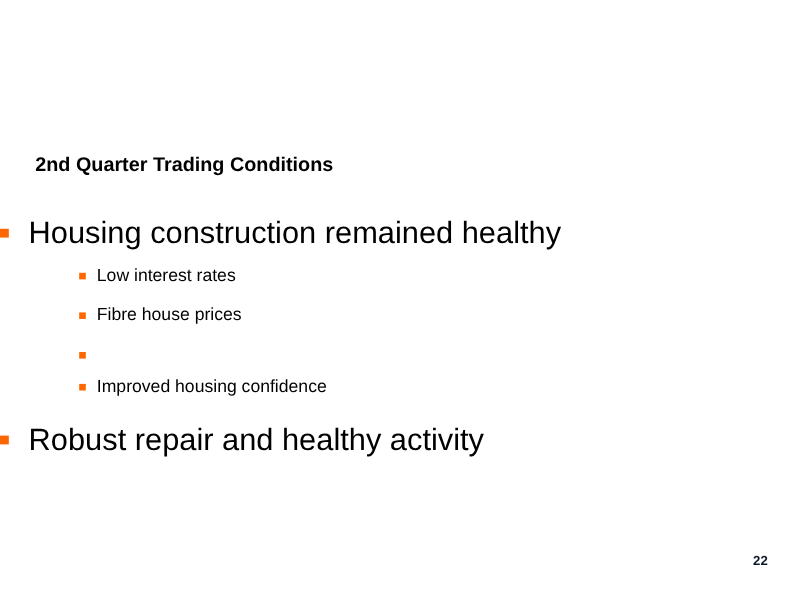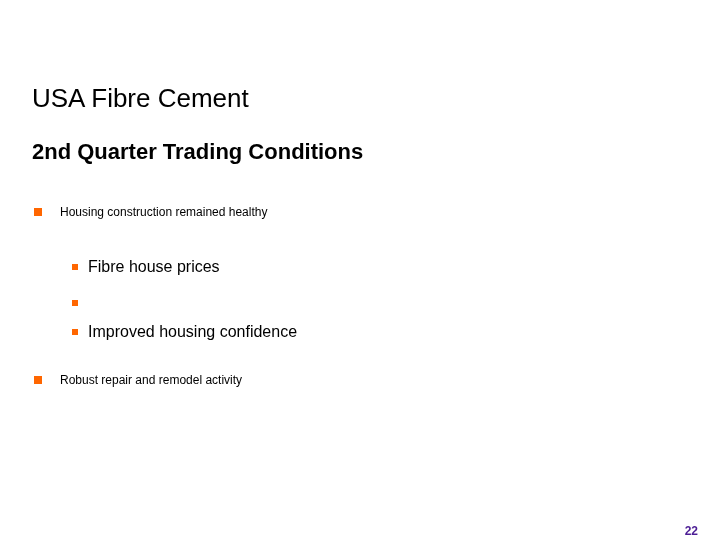--- a/index.html
+++ b/index.html
@@ -25,41 +25,40 @@
     font-weight: 400;
     color: #000000;
     letter-spacing: 0px;
     line-height: 1.1;
     white-space: nowrap;
   }
   .slide-subtitle {
     position: absolute;
     left: 32px;
     top: 140px;
-    font-size: 22px;
+    font-size: 18px;
     font-weight: 700;
     color: #000000;
     line-height: 1.1;
     white-space: nowrap;
   }
   .body-list {
     position: absolute;
     left: 0;
     top: 200px;
     width: 720px;
   }
   .bullet-row {
     position: relative;
     display: flex;
     align-items: flex-start;
     color: #000000;
   }
   .bullet-row.level-1 {
-    padding-left: 34px;
-    font-size: 12px;
+    font-size: 28px;
     font-weight: 400;
     line-height: 24px;
   }
   .bullet-row.level-2 {
     padding-left: 72px;
     font-size: 16px;
     font-weight: 400;
     line-height: 20px;
   }
   .bullet-marker {
@@ -82,44 +81,47 @@
   .bullet-text {
     flex: 1 1 auto;
     white-space: nowrap;
   }
   .spacer-l1 { height: 17px; }
   .spacer-l2 { height: 16px; }
   .spacer-group { height: 26px; }
   .page-number {
     position: absolute;
     right: 22px;
-    bottom: 2px;
+    bottom: 23px;
     font-size: 12px;
     font-weight: 700;
-    color: #4c1d95;
+    color: #0f172a;
   }
 </style>
 </head>
 <body>
 
 <div class="slide">
 
-  <div class="slide-title">USA Fibre Cement</div>
 
   <div class="slide-subtitle">2nd Quarter Trading Conditions</div>
 
   <div class="body-list">
 
     <div class="bullet-row level-1">
       <span class="bullet-marker" style="background: rgb(255, 102, 0);"></span>
       <span class="bullet-text">Housing construction remained healthy</span>
     </div>
 
     <div class="spacer-l1"></div>
 
+    <div class="bullet-row level-2">
+      <span class="bullet-marker" style="background: rgb(255, 102, 0);"></span>
+      <span class="bullet-text">Low interest rates</span>
+    </div>
 
     <div class="spacer-l2"></div>
 
     <div class="bullet-row level-2">
       <span class="bullet-marker" style="background: rgb(255, 102, 0);"></span>
       <span class="bullet-text">Fibre house prices</span>
     </div>
 
     <div class="spacer-l2"></div>
 
@@ -131,20 +133,20 @@
 
     <div class="bullet-row level-2">
       <span class="bullet-marker" style="background: rgb(255, 102, 0);"></span>
       <span class="bullet-text">Improved housing confidence</span>
     </div>
 
     <div class="spacer-group"></div>
 
     <div class="bullet-row level-1">
       <span class="bullet-marker" style="background: rgb(255, 102, 0);"></span>
-      <span class="bullet-text">Robust repair and remodel activity</span>
+      <span class="bullet-text">Robust repair and healthy activity</span>
     </div>
 
   </div>
 
   <div class="page-number">22</div>
 
 </div>
 
 </body></html>

